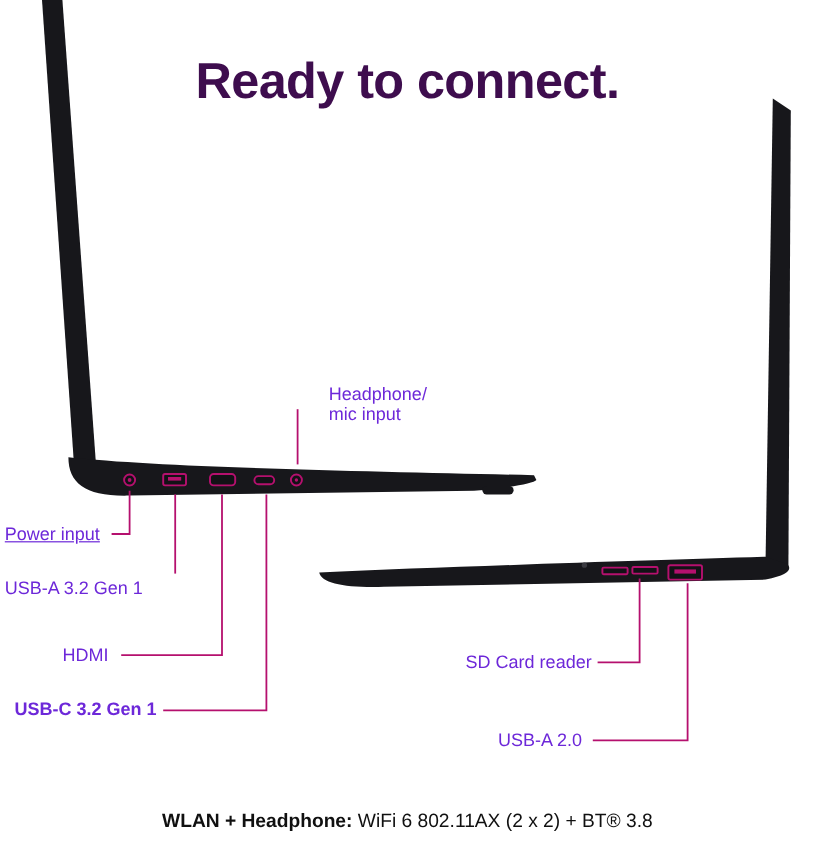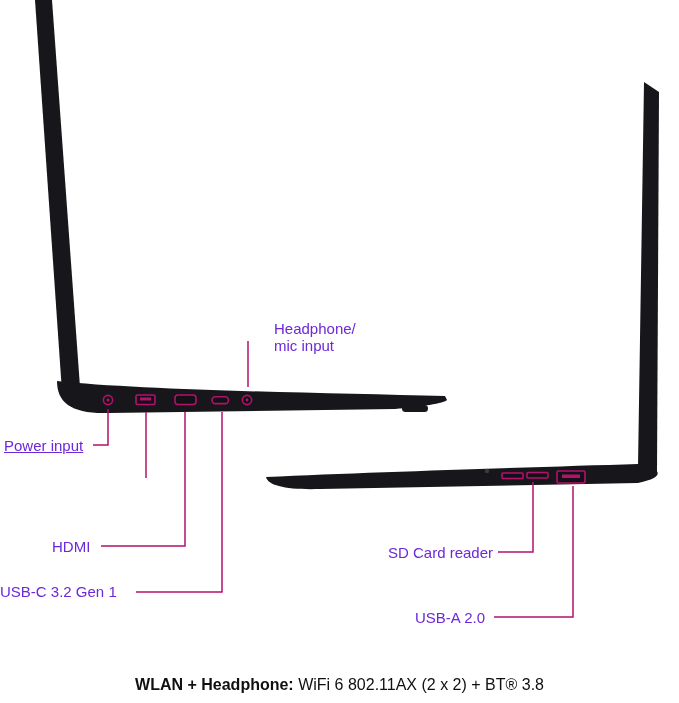--- a/index.html
+++ b/index.html
@@ -30,20 +30,21 @@
   .pstroke{stroke:var(--accent);stroke-width:1.6;fill:#121216;}
   .pfill{fill:var(--accent);stroke:none;}
   .cline{stroke:var(--accent);stroke-width:1.5;fill:none;}
   .dot{fill:#3a3a40;}
 </style>
 </head>
 <body>
 
 <div class="stage">
 
+  <div class="title">Ready to connect.</div>
 
   <svg class="overlay" width="679" height="703" viewBox="0 0 679 703">
 
     <g>
       <path class="laptop" d="M35,0 L52,0 L80,387 L62,392 Z"></path>
       <path class="laptop" d="M57,381 C140,390 320,393 445,396 L447,400 C445,403 420,407 395,409 L108,413 C72,414 57,403 57,381 Z"></path>
       <rect class="laptop" x="402" y="405" width="26" height="7" rx="3.5"></rect>
 
       <g>
         <circle class="pstroke" cx="108" cy="400" r="4.6"></circle>
@@ -89,24 +90,25 @@
     <path class="cline" d="M494,617 H573 V486"></path>
   </svg>
 
   <div class="callout" style="left:274px;top:320px;">
     <span class="line">Headphone/</span>
     <span class="line">mic input</span>
   </div>
 
   <div class="callout" style="left:4px;top:437px;text-decoration:underline;">Power input</div>
 
+  <div class="callout" style="left:4px;top:482px;">USB-A 3.2 Gen 1</div>
 
   <div class="callout" style="left:52px;top:538px;text-align:center;">HDMI</div>
 
-  <div class="callout" style="left:0;top:583px;">USB-C 3.2 Gen 1</div>
+  <div class="callout" style="left:12px;top:583px;font-weight:bold;">USB-C 3.2 Gen 1</div>
 
   <div class="callout" style="left:388px;top:544px;">SD Card reader</div>
 
   <div class="callout" style="left:415px;top:609px;text-align:right;">USB-A 2.0</div>
 
   <div class="footer">
     <span class="bold">WLAN + Headphone:</span>
     <span>WiFi 6 802.11AX (2 x 2) + BT® 3.8</span>
   </div>
 

